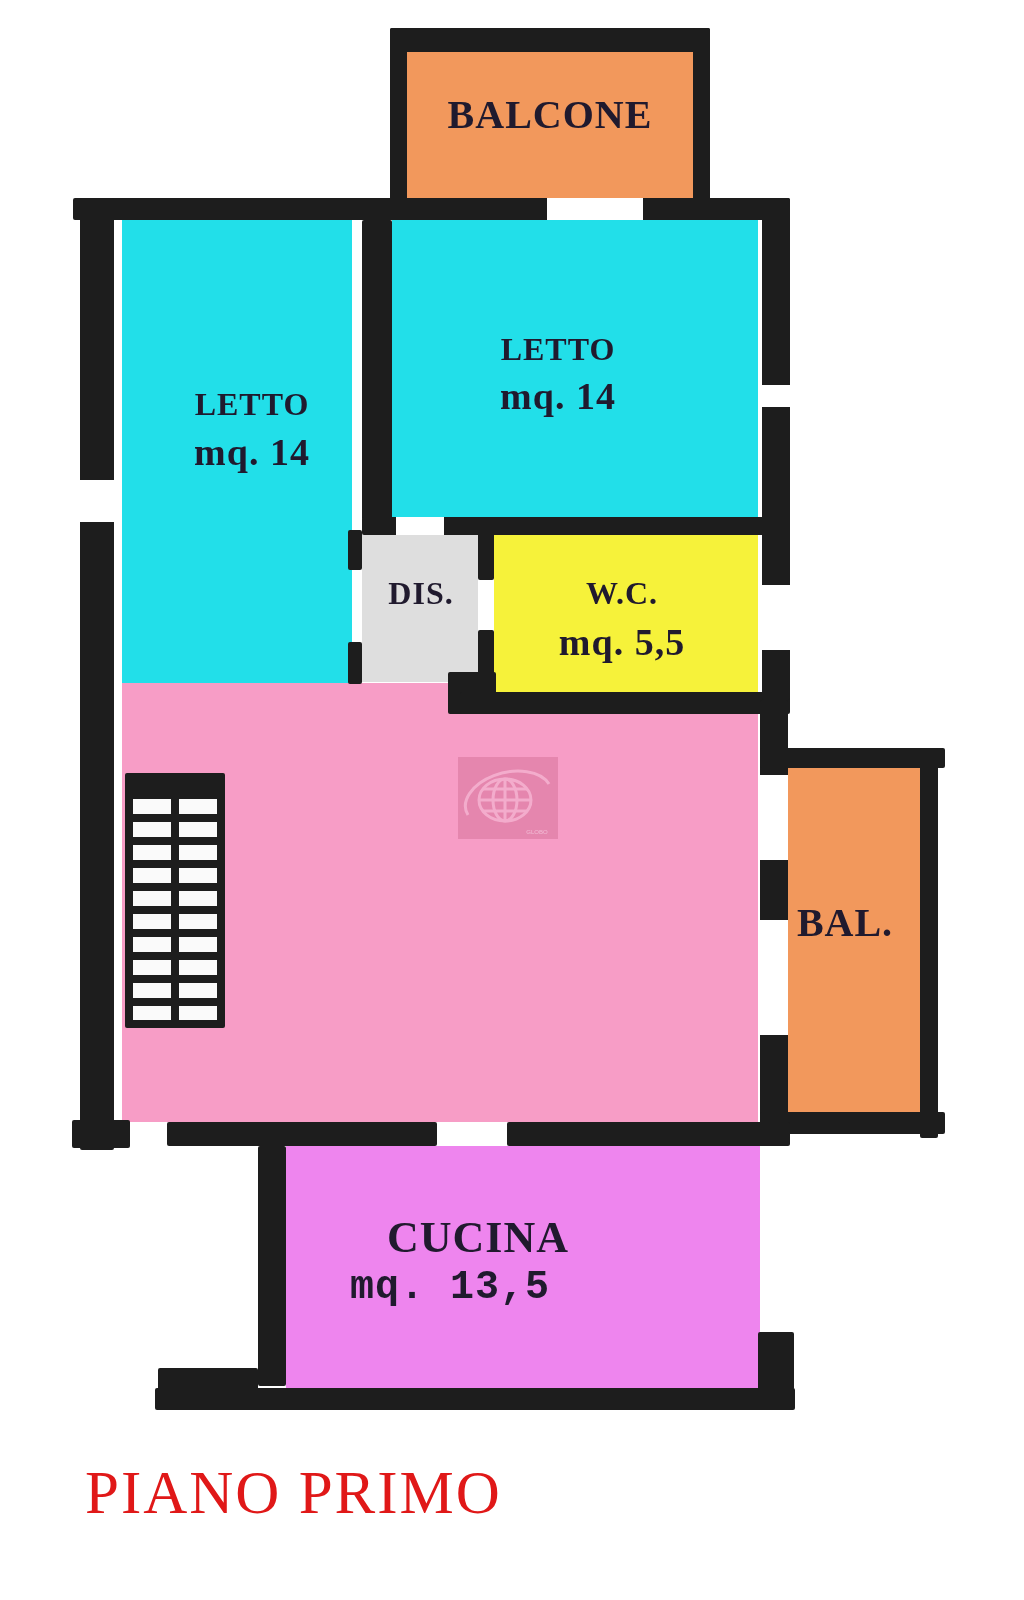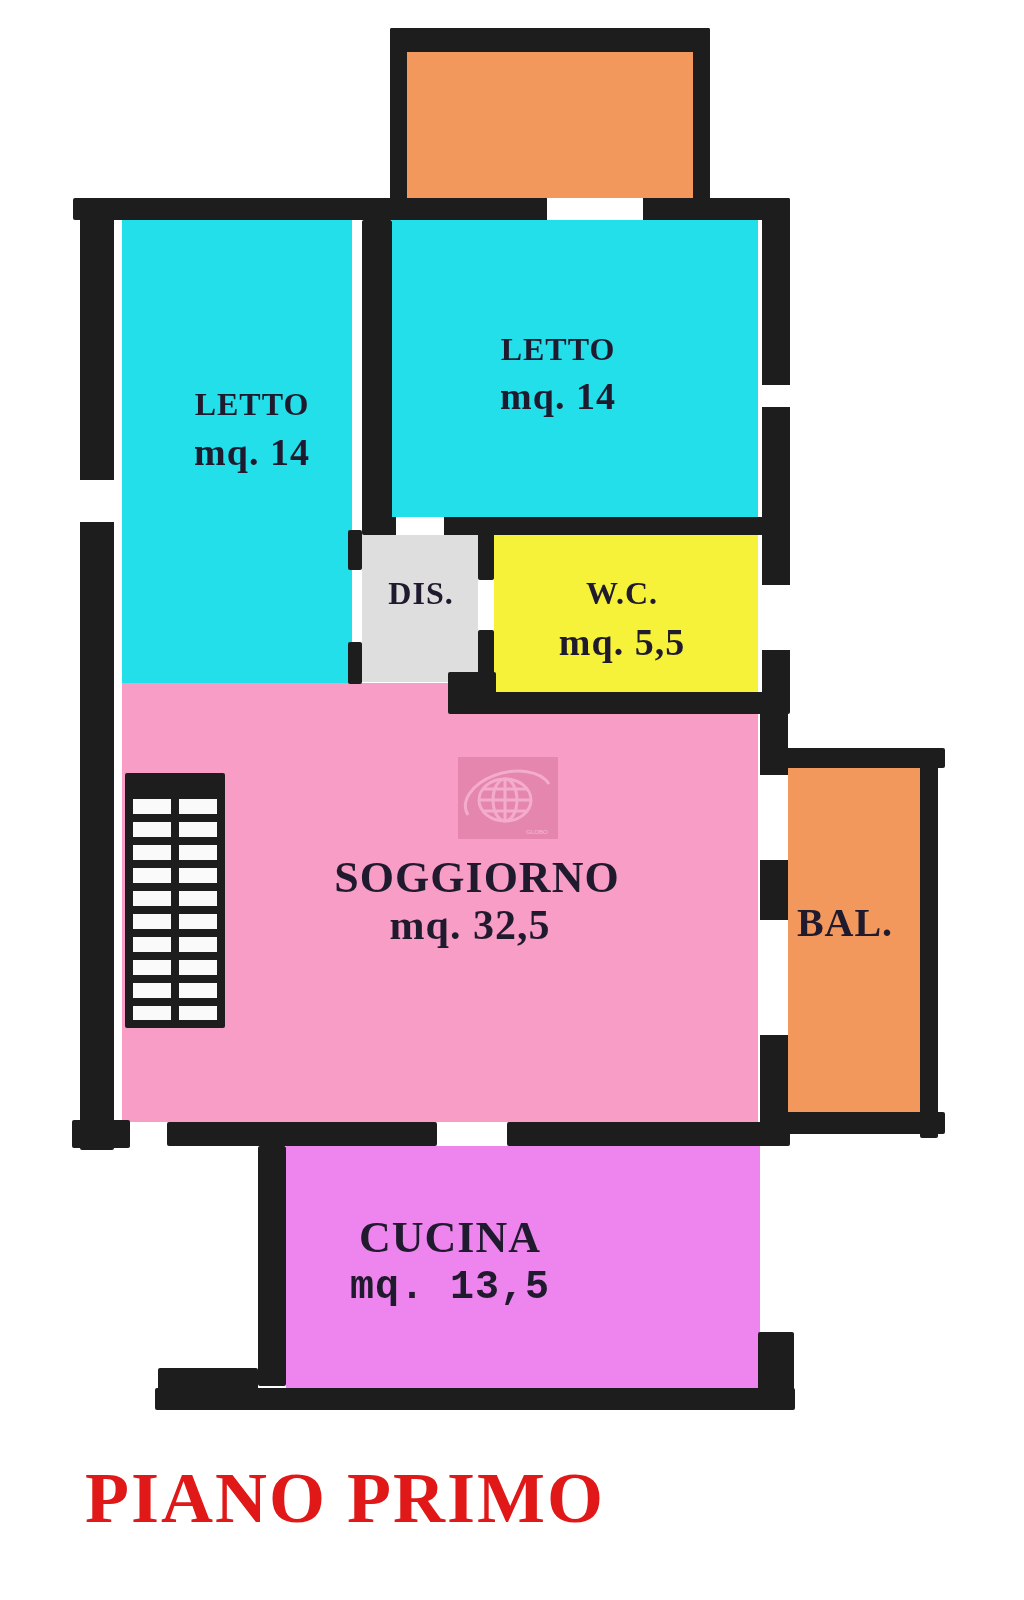--- a/index.html
+++ b/index.html
@@ -20,26 +20,26 @@
   .lbl{
     position:absolute;transform:translate(-50%,-50%);
     color:#201a2e;font-weight:bold;white-space:nowrap;text-align:center;
     letter-spacing:1px;line-height:1;
   }
   .lbl-balcone{font-size:40px;}
   .lbl-room{font-size:32px;}
   .lbl-area{font-size:38px;}
   .lbl-sog{font-size:44px;}
   .lbl-sog-area{font-size:42px;}
-  .lbl-cucina{font-size:44px;}
+  .lbl-cucina{font-size:44px;margin-left:28px;}
   .lbl-cucina-area{font-size:40px;}
   .lbl-bal{font-size:40px;}
   #floor-title{
     position:absolute;left:85px;top:1462px;transform:none;
-    font-size:72px;font-weight:bold;color:#e01818;letter-spacing:2px;white-space:nowrap;
+    font-size:61px;font-weight:normal;color:#e01818;letter-spacing:2px;white-space:nowrap;
   }
   
   #stairs{position:absolute;left:125px;top:773px;width:100px;height:255px;background:#1d1d1d;border-radius:2px;}
   #stairs .col{position:absolute;top:26px;bottom:8px;width:38px;
     background:repeating-linear-gradient(180deg,#fafafa 0 15px,#1d1d1d 15px 23px);}
   #stairs .col.l{left:8px;}
   #stairs .col.r{right:8px;}
   
   #watermark{position:absolute;left:458px;top:757px;width:100px;height:82px;opacity:.5;}
 </style>
@@ -104,34 +104,33 @@
       <ellipse cx="47" cy="43" rx="12" ry="21"></ellipse>
       <line x1="47" y1="22" x2="47" y2="64"></line>
       <line x1="21" y1="43" x2="73" y2="43"></line>
       <line x1="25" y1="32" x2="69" y2="32"></line>
       <line x1="25" y1="54" x2="69" y2="54"></line>
       <path d="M 10 58 A 42 26 -14 1 1 91 27"></path>
     </g>
     <text x="79" y="77" font-size="6" fill="#eed9e3" text-anchor="middle" font-family="Liberation Sans, sans-serif">GLOBO</text>
   </svg>
 
+  <div class="lbl lbl-balcone" style="left:550px;top:115px;">BALCONE</div>
 
   <div class="lbl lbl-room" style="left:252px;top:404px;">LETTO</div>
   <div class="lbl lbl-area" style="left:252px;top:452px;">mq. 14</div>
 
   <div class="lbl lbl-room" style="left:558px;top:349px;">LETTO</div>
   <div class="lbl lbl-area" style="left:558px;top:396px;">mq. 14</div>
 
   <div class="lbl lbl-room" style="left:421px;top:593px;">DIS.</div>
 
   <div class="lbl lbl-room" style="left:622px;top:593px;">W.C.</div>
   <div class="lbl lbl-area" style="left:622px;top:642px;text-align:right;">mq. 5,5</div>
 
-  <div class="lbl lbl-sog" style="left:477px;top:878px;">SOGGIORNO</div>
-  <div class="lbl lbl-sog-area" style="left:470px;top:925px;">mq. 32,5</div>
 
   <div class="lbl lbl-bal" style="left:845px;top:923px;">BAL.</div>
 
   <div class="lbl lbl-cucina" style="left:450px;top:1238px;">CUCINA</div>
   <div class="lbl lbl-cucina-area" style="left:450px;top:1288px;font-family:Liberation Mono, monospace;">mq. 13,5</div>
 
   <div id="floor-title" class="lbl">PIANO PRIMO</div>
 
 </div>
 

